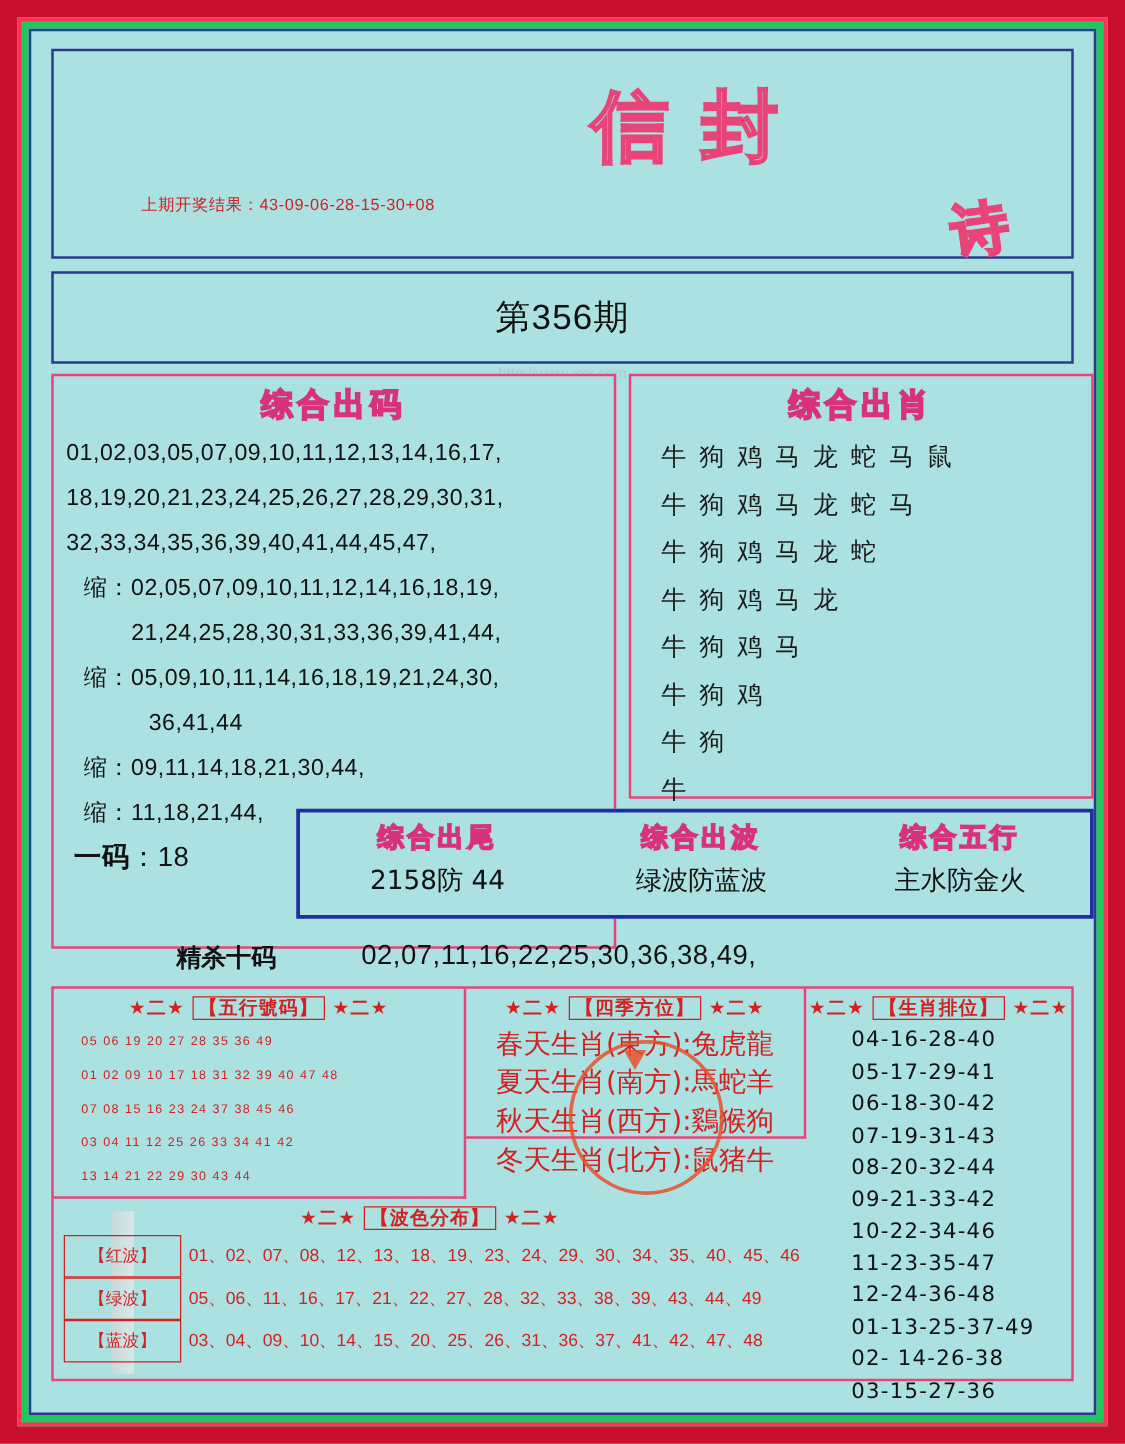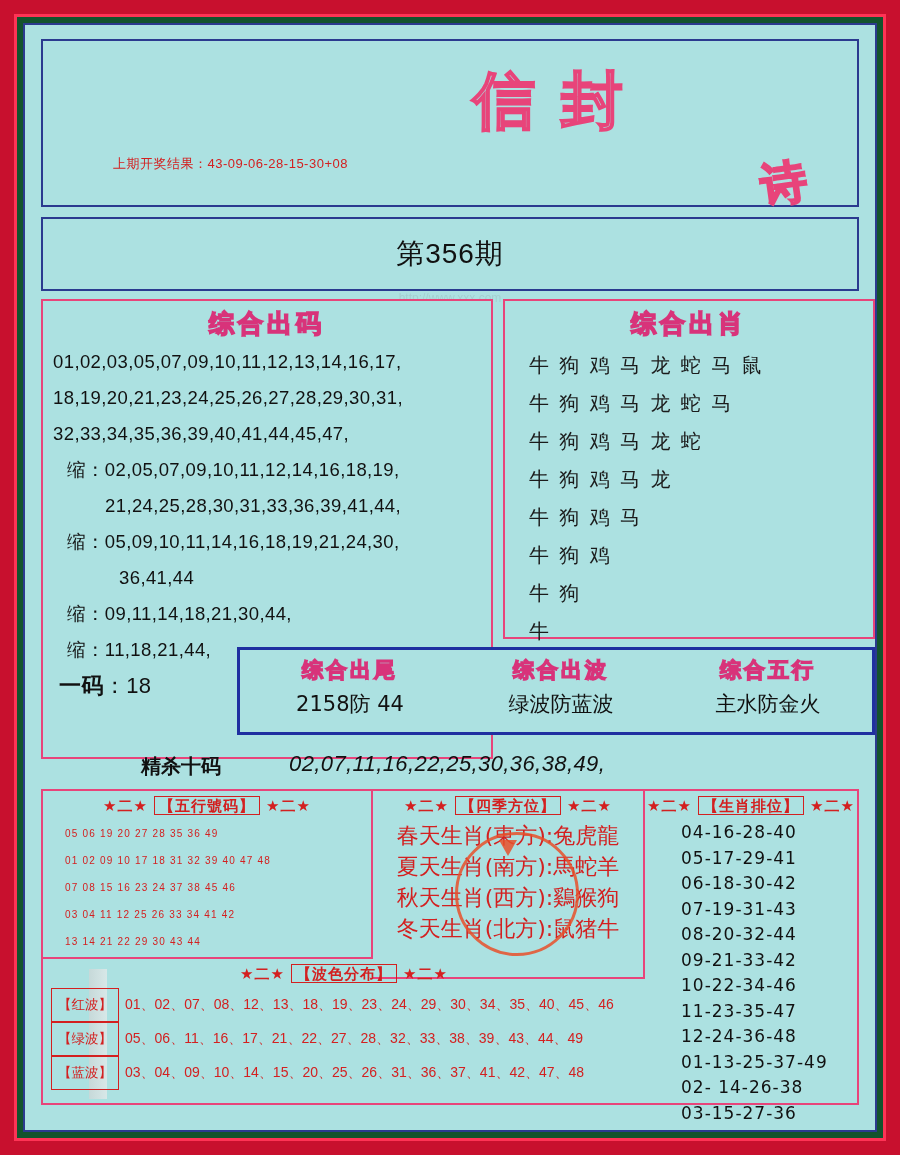--- a/index.html
+++ b/index.html
@@ -11,21 +11,21 @@
   }
   .page{
     position:relative;
     width:900px;height:1155px;
     box-sizing:border-box;
     border:14px solid #c8102e;
     background:#aee3e3;
   }
   .inner{
     position:absolute;inset:0;
-    background:#14532d;
+    background:#22c55e;
     border:3px solid #ff3355;
     box-sizing:border-box;
   }
   .sheet{
     position:absolute;
     left:6px;top:6px;right:6px;bottom:6px;
     background:#ace1e1;
     border:2px solid #2b3a8f;
     box-sizing:border-box;
   }
@@ -173,21 +173,21 @@
     position:relative;
     margin:8px 16px 0 16px;
     height:30px;
   }
   .kill-label{
     position:absolute;left:100px;top:0;
     font-size:20px;font-weight:bold;color:#111;
   }
   .kill-val{
     position:absolute;left:248px;top:-2px;
-    font-size:22px;color:#111;letter-spacing:.4px;font-style:italic;
+    font-size:22px;color:#111;letter-spacing:.4px;
   }
   
   .bottom{
     position:relative;
     margin:6px 16px 0 16px;
     height:316px;
     border:2px solid #e8447a;
     background:#ace1e1;
     box-sizing:border-box;
   }
@@ -205,21 +205,21 @@
     padding:0 4px;
     margin:0 6px;
   }
   .b-left{
     position:absolute;left:0;top:0;width:330px;height:168px;
     border-right:2px solid #e8447a;
     border-bottom:2px solid #e8447a;
     box-sizing:border-box;
   }
   .b-mid{
-    position:absolute;left:330px;top:0;width:272px;height:188px;
+    position:absolute;left:330px;top:0;width:272px;height:120px;
     border-right:2px solid #e8447a;
     border-bottom:2px solid #e8447a;
     box-sizing:border-box;
   }
   .b-right{
     position:absolute;left:602px;top:0;right:0;bottom:0;
     box-sizing:border-box;
   }
   .b-bottom{
     position:absolute;left:0;top:168px;width:602px;bottom:0;
@@ -262,21 +262,21 @@
   }
   .wave-rows{
     padding:4px 0 0 8px;
     font-size:14px;
     color:#d32020;
     line-height:32px;
   }
   .wave-tag{
     display:inline-block;
     border:1px solid #d32020;
-    padding:0 6px;
+    padding:0 19px;
     margin-right:6px;
     font-size:13.5px;
   }
   .rank-rows{
     padding:4px 0 0 36px;
     font-size:17px;
     color:#111;
     line-height:25.5px;
     letter-spacing:1px;
     font-family:"DejaVu Sans",sans-serif;

